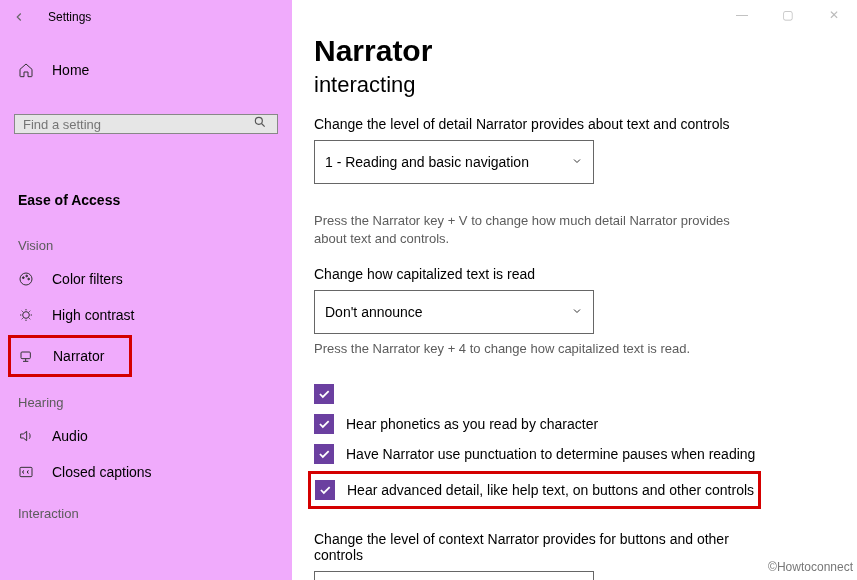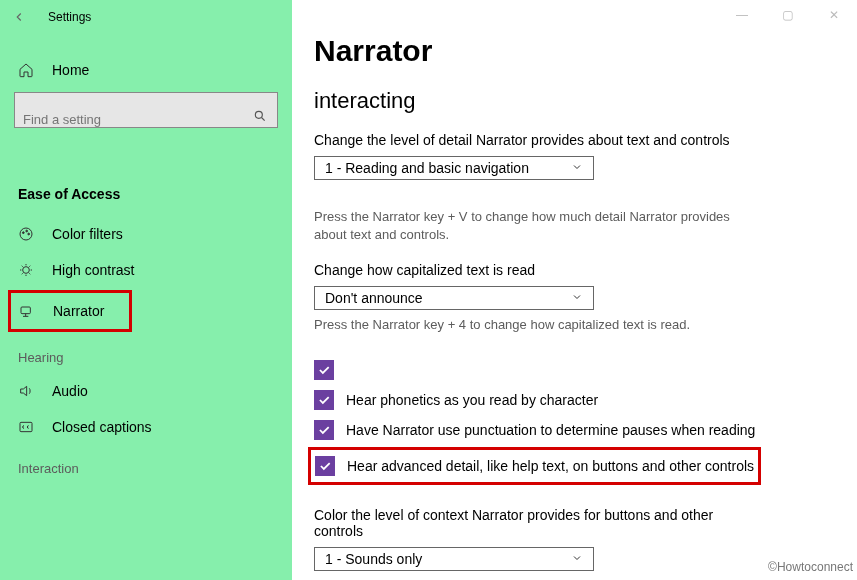--- a/index.html
+++ b/index.html
@@ -7,21 +7,21 @@
   font-family: "Segoe UI", Arial, sans-serif;
   background: #fff;
   color: #000;
   width: 857px;
   height: 580px;
   overflow: hidden;
   display: flex;
 }
 .sidebar {
   width: 292px;
-  background: #86efac;
+  background: #f0abfc;
   padding: 0;
   display: flex;
   flex-direction: column;
 }
 .titlebar {
   display: flex;
   align-items: center;
   height: 34px;
   padding-left: 10px;
 }
@@ -37,26 +37,26 @@
 }
 .home-row {
   display: flex;
   align-items: flex-end;
   padding: 10px 18px 10px 18px;
   margin-top: 18px;
 }
 .home-row .icon { width: 20px; display:flex; align-items:center; color:#333; }
 .home-row .label { font-size: 14px; margin-left: 14px; }
 .search-box {
-  margin: 4px 14px 18px 14px;
-  height: 36px;
+  margin: 26px 14px 18px 14px;
+  height: 20px;
   border: 1px solid #888;
   background: #e6e6e6;
   display: flex;
-  align-items: flex-end;
+  align-items: center;
   padding: 0 8px;
 }
 .search-box input {
   flex: 1;
   border: none;
   background: transparent;
   font-size: 13px;
   outline: none;
   color: #555;
 }
@@ -95,25 +95,25 @@
   position: absolute;
   top: 0; right: 0;
   display: flex;
 }
 .win-controls div {
   width: 46px; height: 30px;
   display:flex; align-items:center; justify-content:center;
   color:#bbb; font-size:12px;
 }
 h1 { font-size: 30px; font-weight: 600; margin-bottom: 0; }
-.subhead { font-size: 22px; font-weight: 400; margin-bottom: 18px; margin-top: 20px; }
+.subhead { font-size: 22px; font-weight: 400; margin-bottom: 18px; margin-top: 4px; }
 .setting-label { font-size: 14px; margin-top: 14px; margin-bottom: 8px; }
 .dropdown {
   width: 280px;
-  height: 24px;
+  height: 44px;
   border: 1px solid #666;
   display: flex;
   align-items: center;
   padding: 0 10px;
   font-size: 14px;
   justify-content: space-between;
   margin-bottom: 6px;
 }
 .chev { color:#333; }
 .help-text { font-size: 13px; color: #5c5c5c; line-height: 1.4; max-width: 420px; margin-bottom: 4px; }
@@ -173,20 +173,21 @@
     <span class="sicon">
       <svg width="14" height="14" viewBox="0 0 24 24" fill="none" stroke="currentColor" stroke-width="2">
           <circle cx="10" cy="10" r="6"></circle>
           <path d="M20 20l-5-5"></path>
         </svg>
     </span>
   </div>
 
   <div class="section-header">Ease of Access</div>
 
+  <div class="group-label">Vision</div>
 
   <div class="nav-item">
     <span class="icon">
       <svg width="16" height="16" viewBox="0 0 24 24" fill="none" stroke="currentColor" stroke-width="1.5">
           <circle cx="12" cy="12" r="9"></circle>
           <circle cx="8" cy="10" r="1.3" fill="currentColor"></circle>
           <circle cx="13" cy="7.5" r="1.3" fill="currentColor"></circle>
           <circle cx="16" cy="12" r="1.3" fill="currentColor"></circle>
         </svg>
     </span>
@@ -302,21 +303,21 @@
     <div class="checkbox-row" style="padding:0">
       <span class="cb">
           <svg width="14" height="14" viewBox="0 0 24 24" fill="none" stroke-width="3">
             <path d="M5 12l5 5L20 7"></path>
           </svg>
         </span>
       <span>Hear advanced detail, like help text, on buttons and other controls</span>
     </div>
   </div>
 
-  <div class="setting-label" style="max-width:420px">Color the level of context Narrator provides for buttons and other controls</div>
+  <div class="setting-label" style="max-width:420px">Change the level of context Narrator provides for buttons and other controls</div>
   <div class="dropdown">
     <span>1 - Sounds only</span>
     <span class="chev">
       <svg width="12" height="12" viewBox="0 0 24 24" fill="none" stroke="currentColor" stroke-width="2">
           <path d="M6 9l6 6 6-6"></path>
         </svg>
     </span>
   </div>
 
   <div class="watermark">©Howtoconnect</div>

